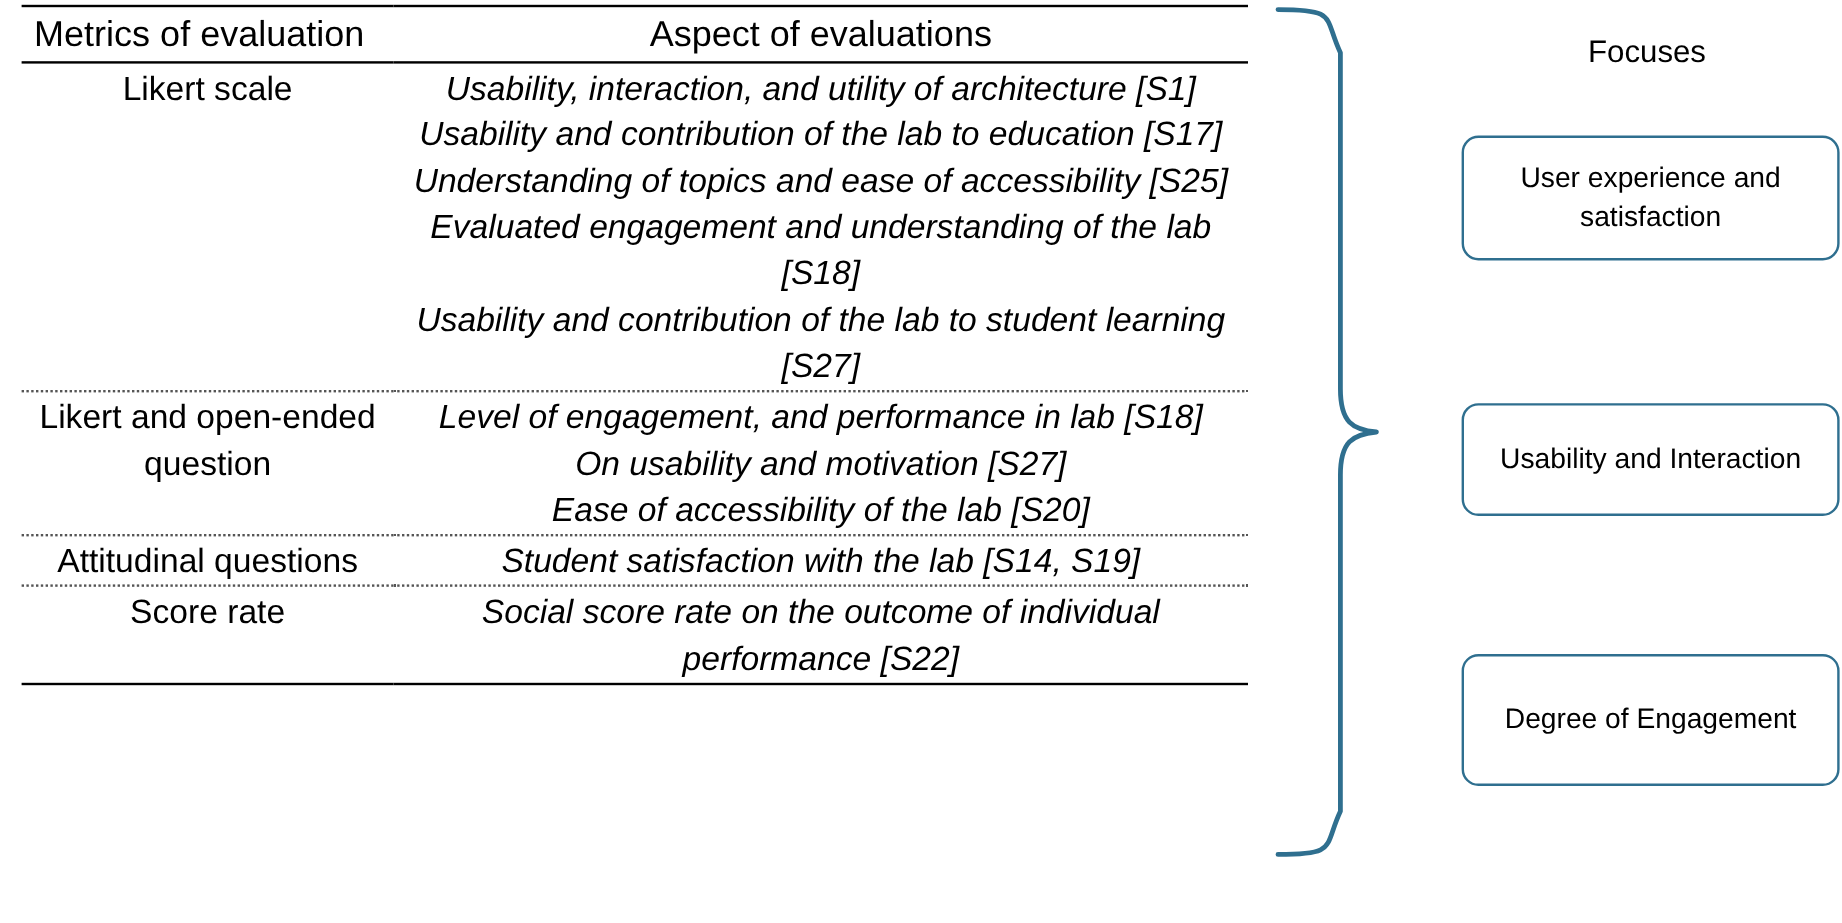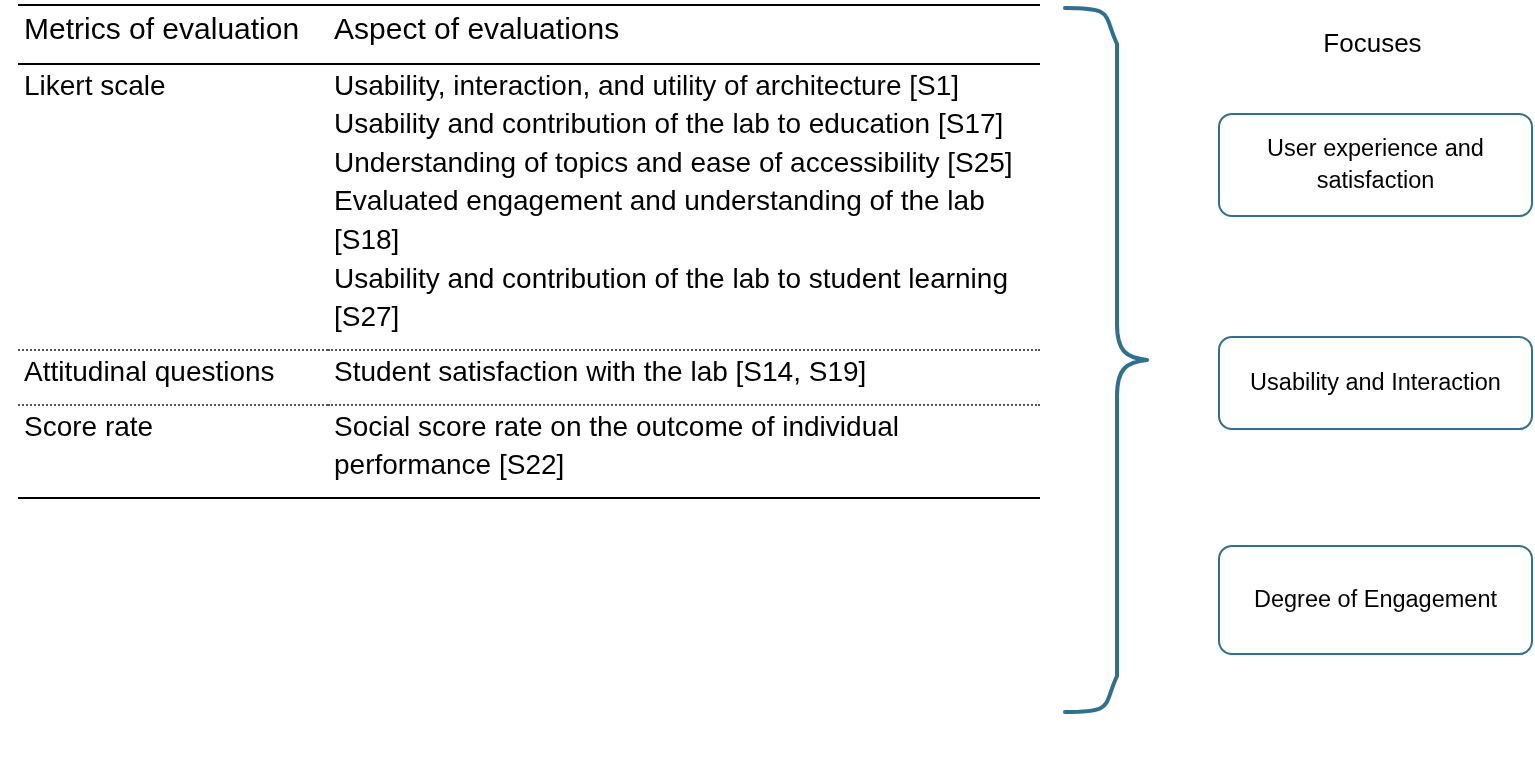--- a/index.html
+++ b/index.html
@@ -35,22 +35,22 @@
     width: 1022px;
     table-layout: fixed;
   }
 
   table.metrics col.c1 { width: 310px; }
   table.metrics col.c2 { width: 712px; }
 
   table.metrics th,
   table.metrics td {
     vertical-align: top;
-    text-align: left;
-    padding: 2px 6px 12px 6px;
+    text-align: center;
+    padding: 2px 6px 0 6px;
     font-weight: normal;
   }
 
   .head-row th {
     font-size: 30px;
     line-height: 1.42;
     padding-top: 2px;
     padding-bottom: 4px;
     border-top: 2.5px solid #000000;
     border-bottom: 2.5px solid #000000;
@@ -72,20 +72,21 @@
 
   td.metric-cell {
     padding-top: 3px;
   }
   td.aspect-cell {
     padding-top: 3px;
   }
 
   .aspect-line {
     display: block;
+    font-style: italic;
   }
 
   
   .brace {
     position: absolute;
     left: 1055px;
     top: 4px;
     width: 130px;
     height: 712px;
   }
@@ -153,20 +154,28 @@
             <td class="metric-cell">Likert scale</td>
             <td class="aspect-cell">
               <span class="aspect-line">Usability, interaction, and utility of architecture  [S1]</span>
               <span class="aspect-line">Usability and contribution of the lab to education [S17]</span>
               <span class="aspect-line">Understanding of topics and ease of accessibility [S25]</span>
               <span class="aspect-line">Evaluated engagement and understanding of the lab [S18]</span>
               <span class="aspect-line">Usability and contribution of the lab to student learning [S27]</span>
             </td>
           </tr>
           <tr>
+            <td class="metric-cell">Likert and open-ended question</td>
+            <td class="aspect-cell">
+              <span class="aspect-line">Level of engagement, and performance in lab [S18]</span>
+              <span class="aspect-line">On usability and motivation [S27]</span>
+              <span class="aspect-line">Ease of accessibility of the lab [S20]</span>
+            </td>
+          </tr>
+          <tr>
             <td class="metric-cell">Attitudinal questions</td>
             <td class="aspect-cell">
               <span class="aspect-line">Student satisfaction with the lab [S14, S19]</span>
             </td>
           </tr>
           <tr>
             <td class="metric-cell">Score rate</td>
             <td class="aspect-cell">
               <span class="aspect-line">Social score rate on the outcome of individual performance [S22]</span>
             </td>

